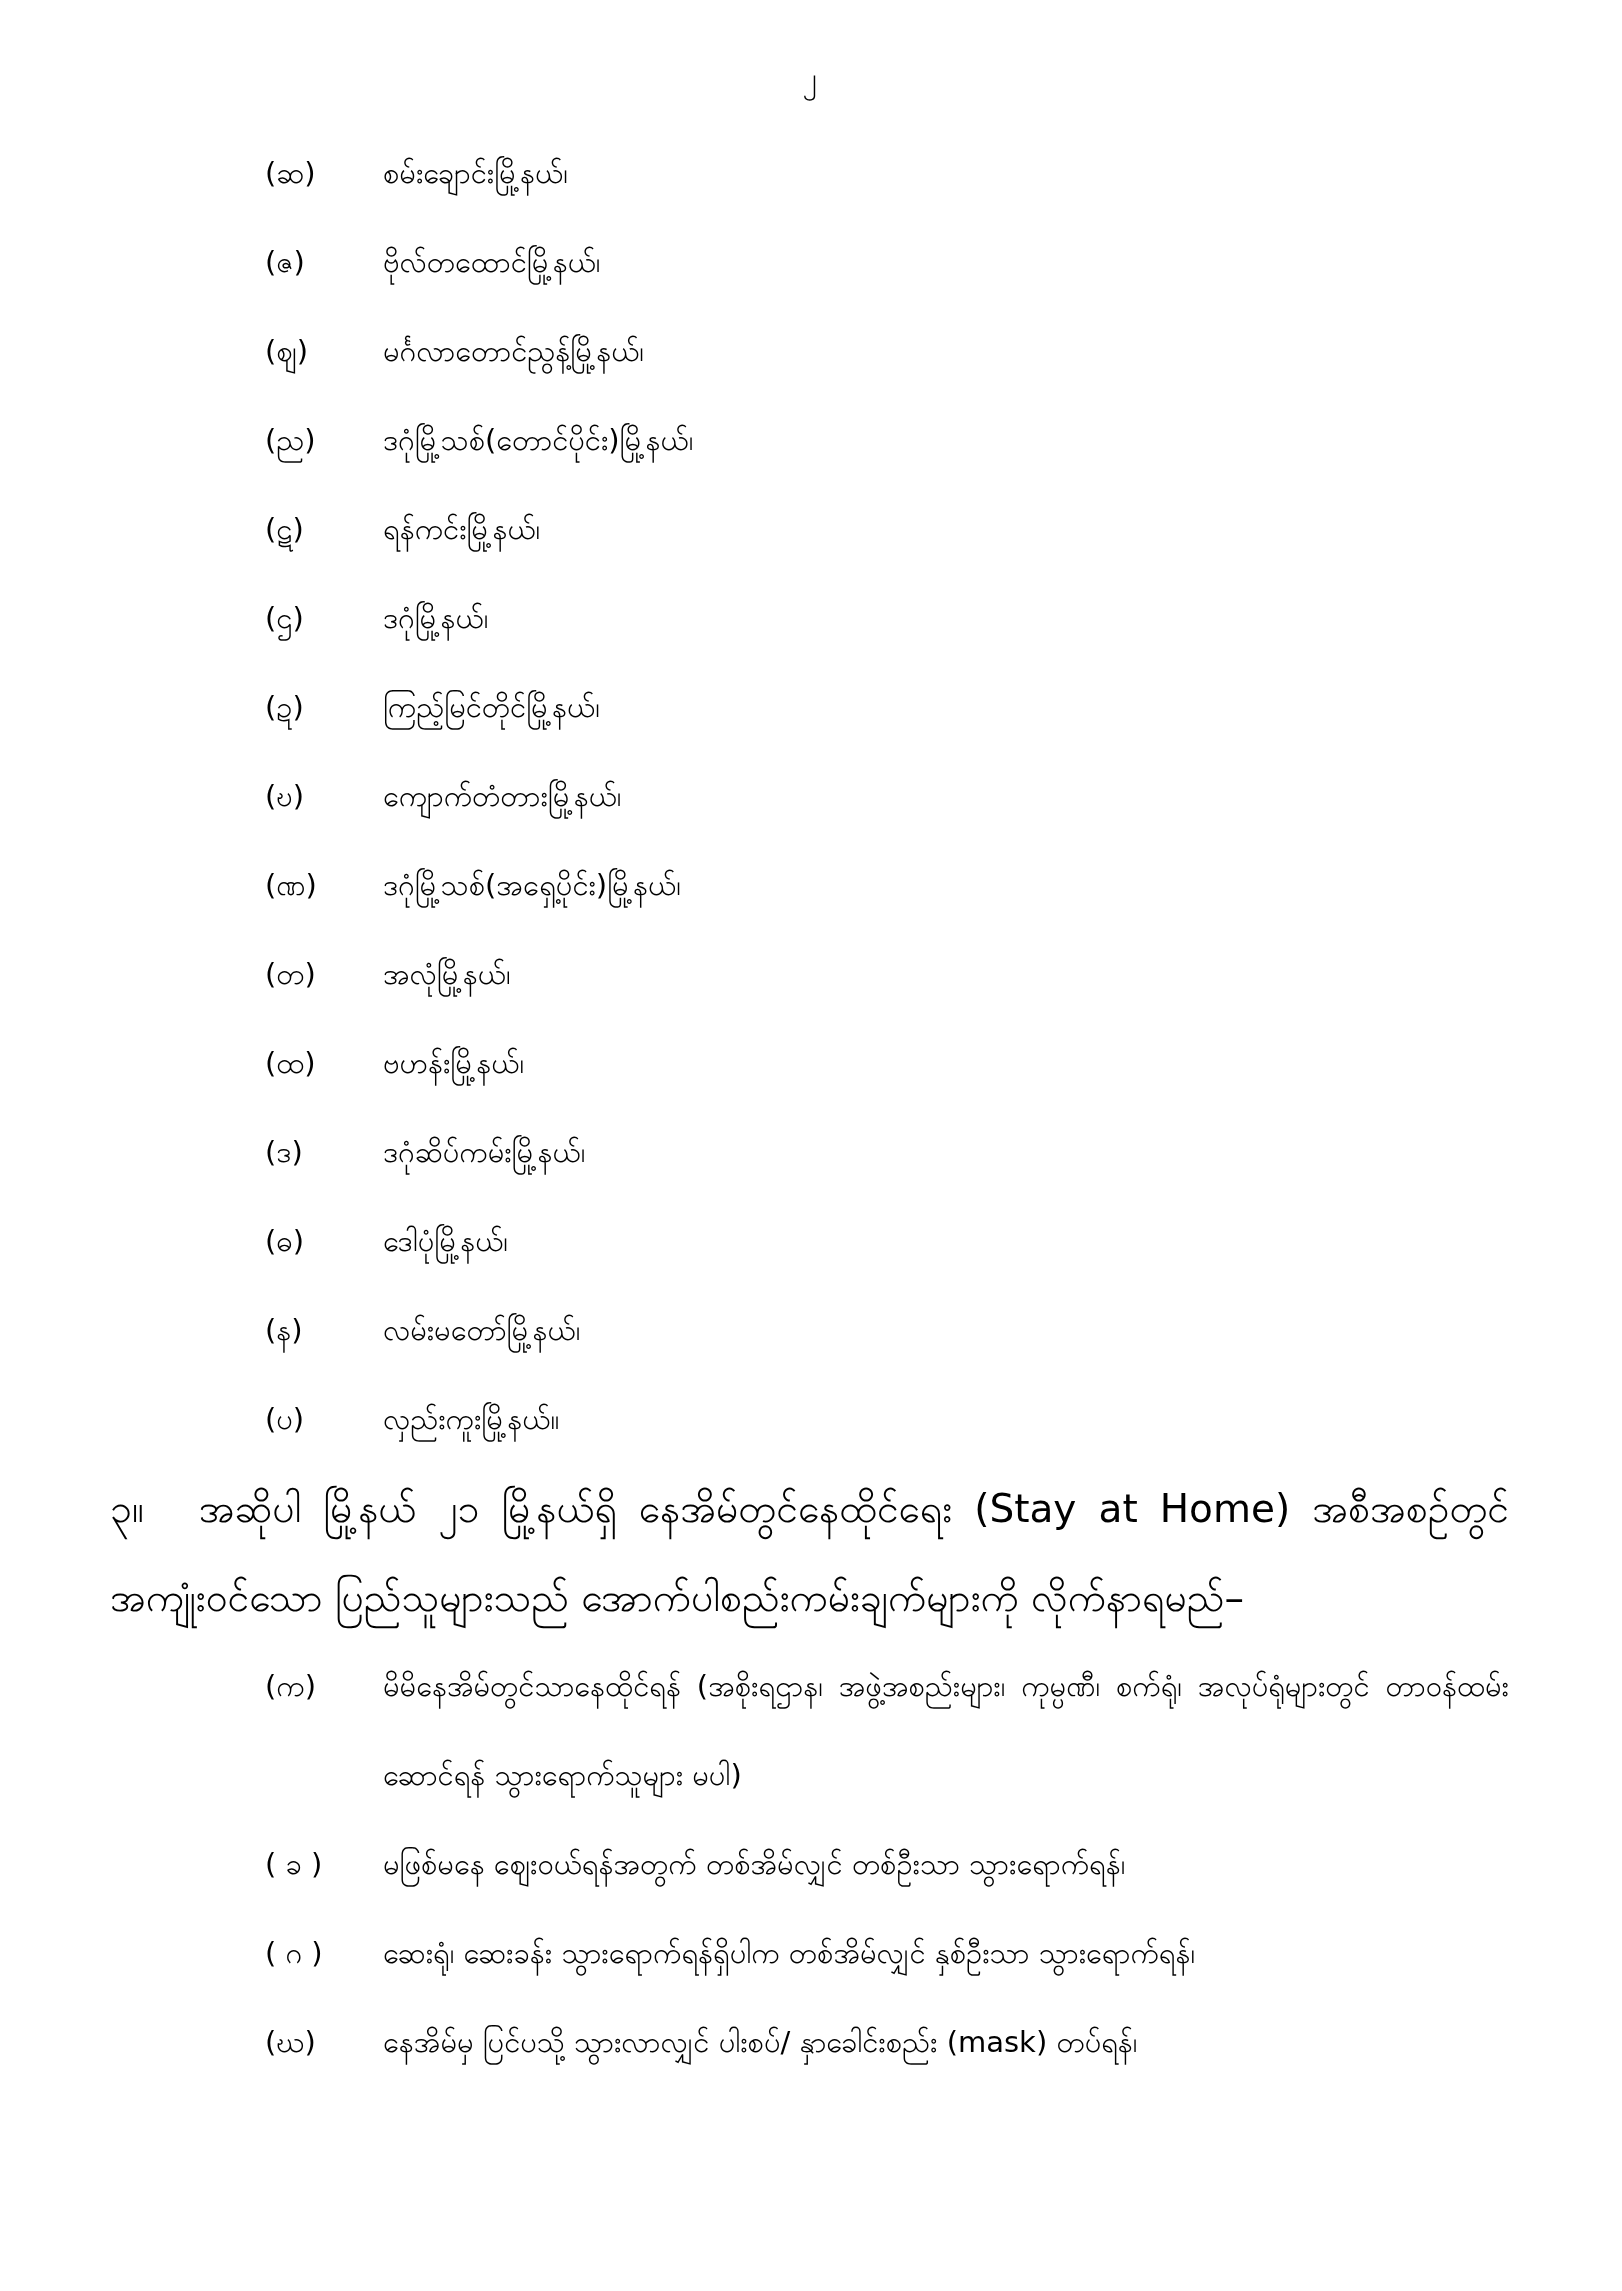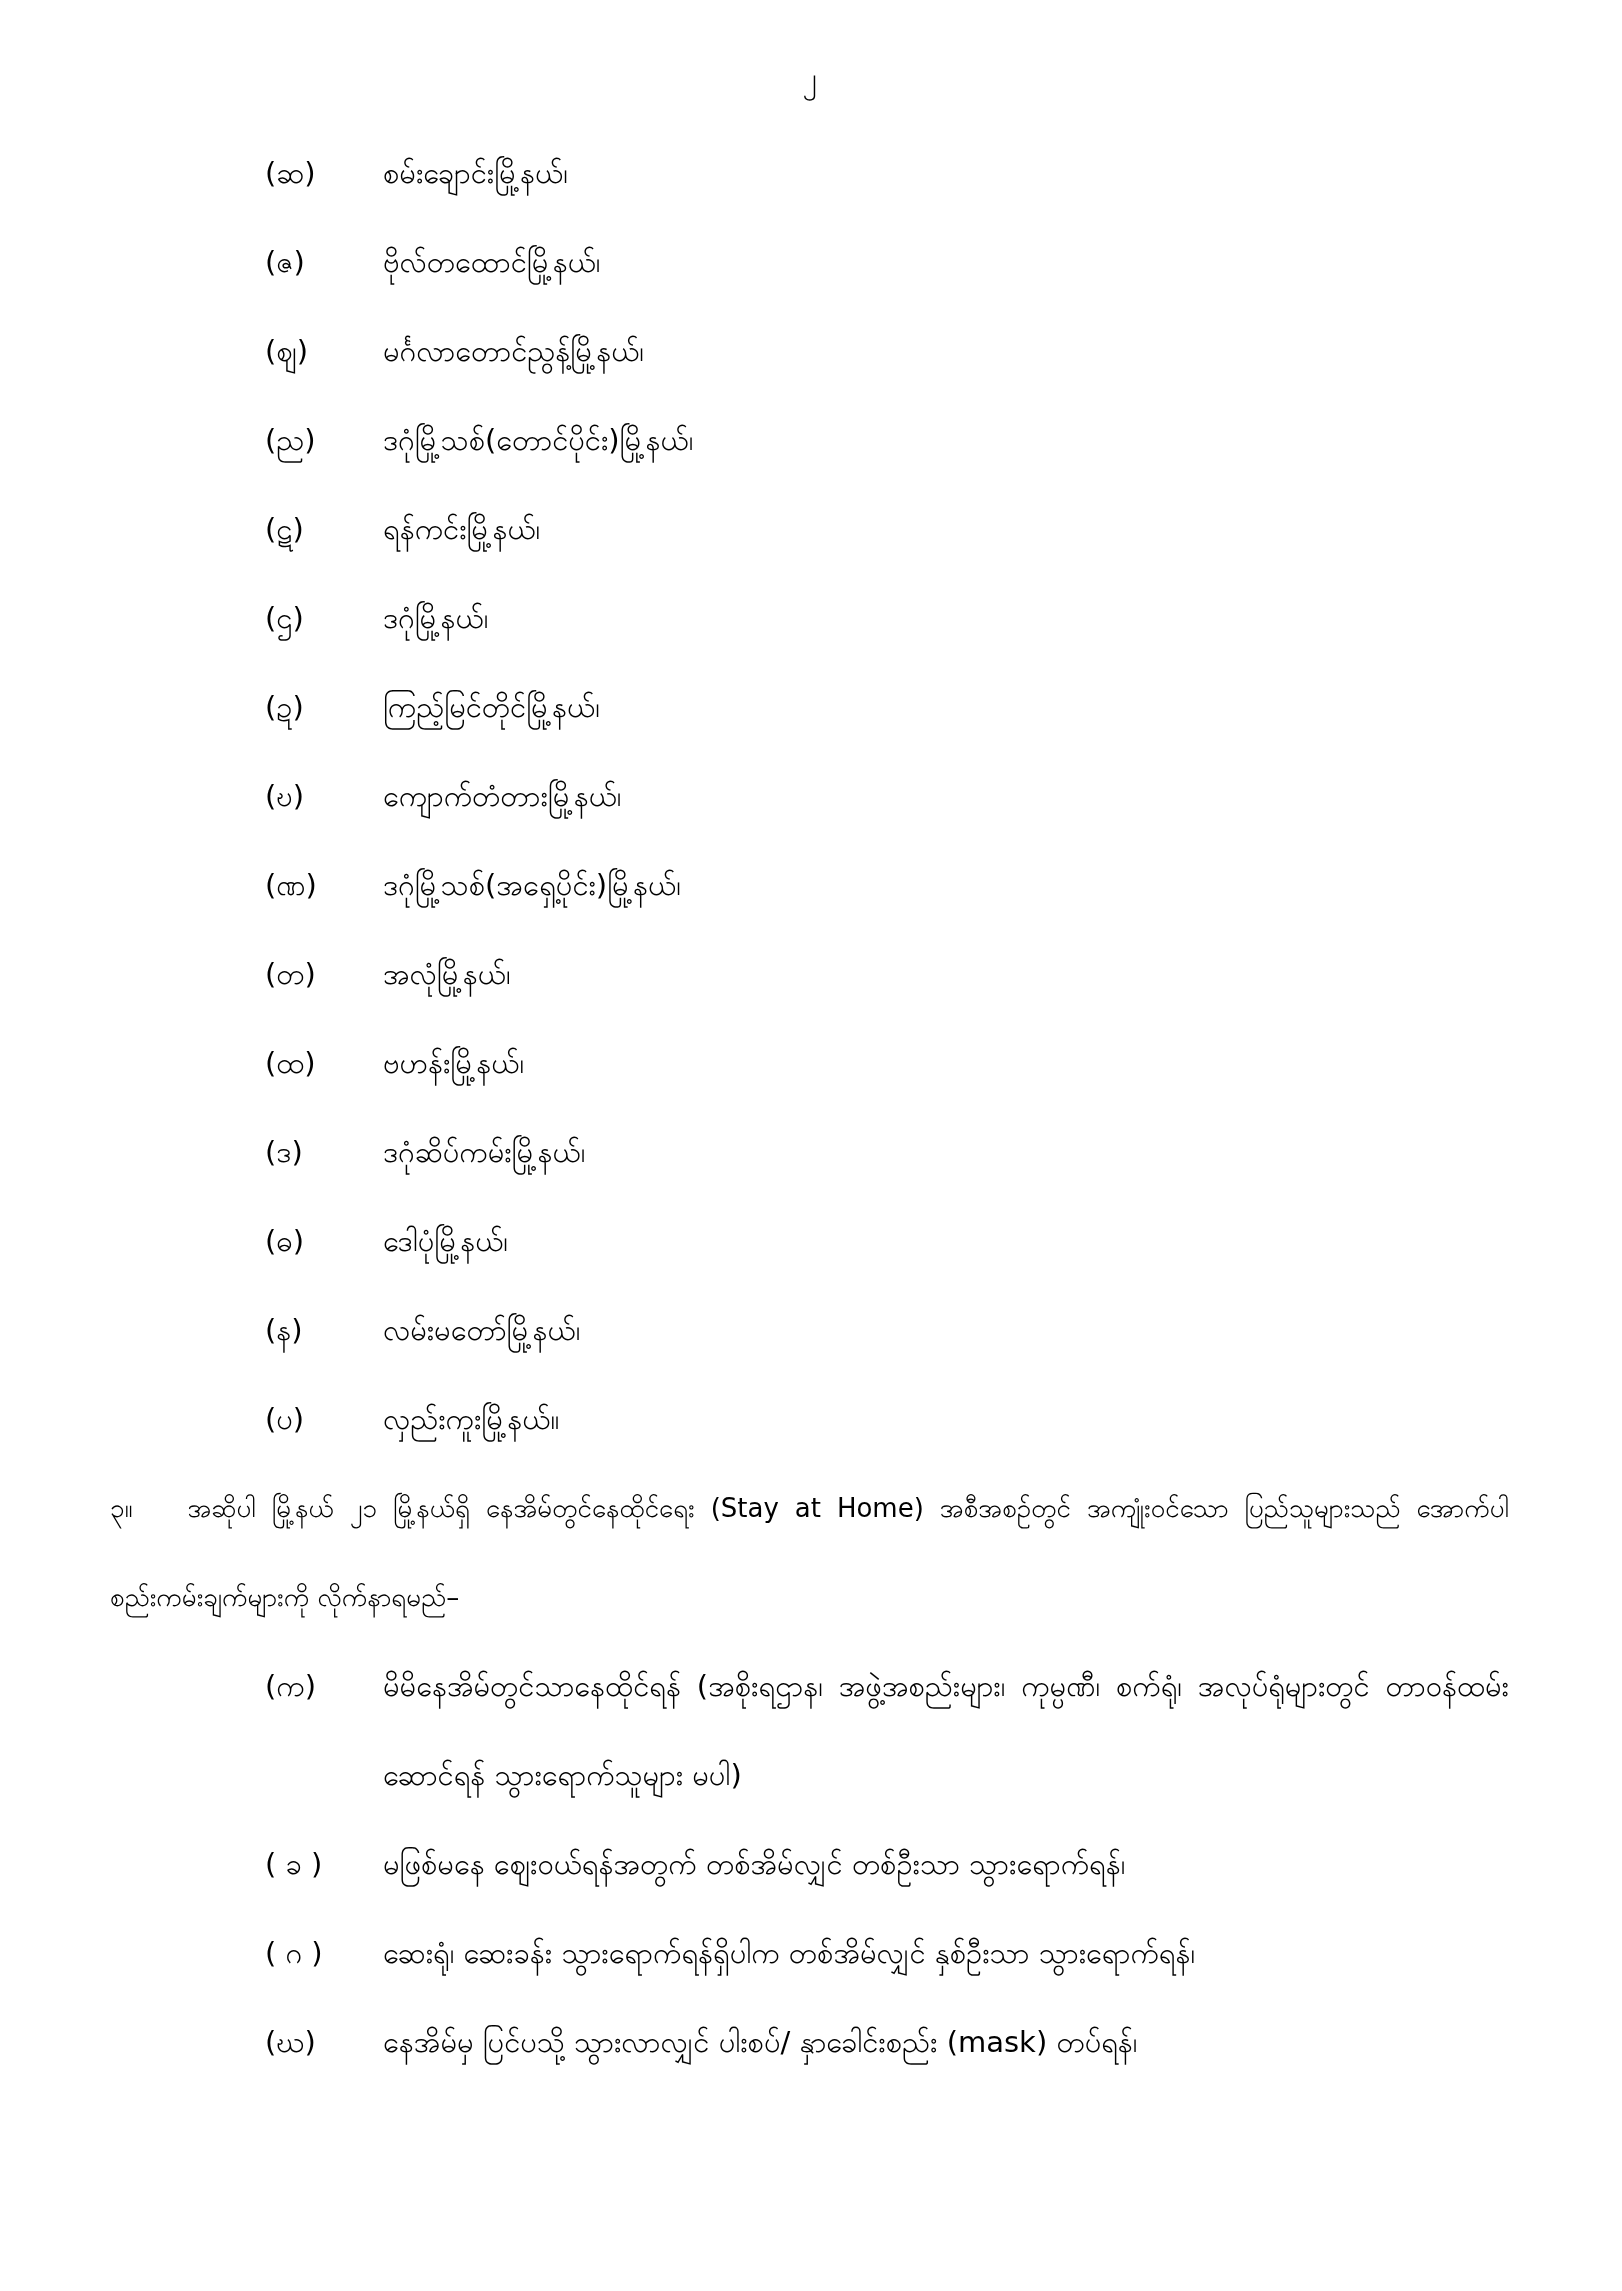--- a/index.html
+++ b/index.html
@@ -35,21 +35,21 @@
   }
   .marker {
     width: 118px;
     flex-shrink: 0;
     white-space: nowrap;
   }
   .row-text {
     flex: 1;
   }
   .para3 {
-    font-size: 26px;
+    font-size: 39px;
     line-height: 89px;
     text-align: justify;
   }
   .para-num {
     display: inline-block;
   }
   .para-gap {
     display: inline-block;
     width: 55px;
   }

